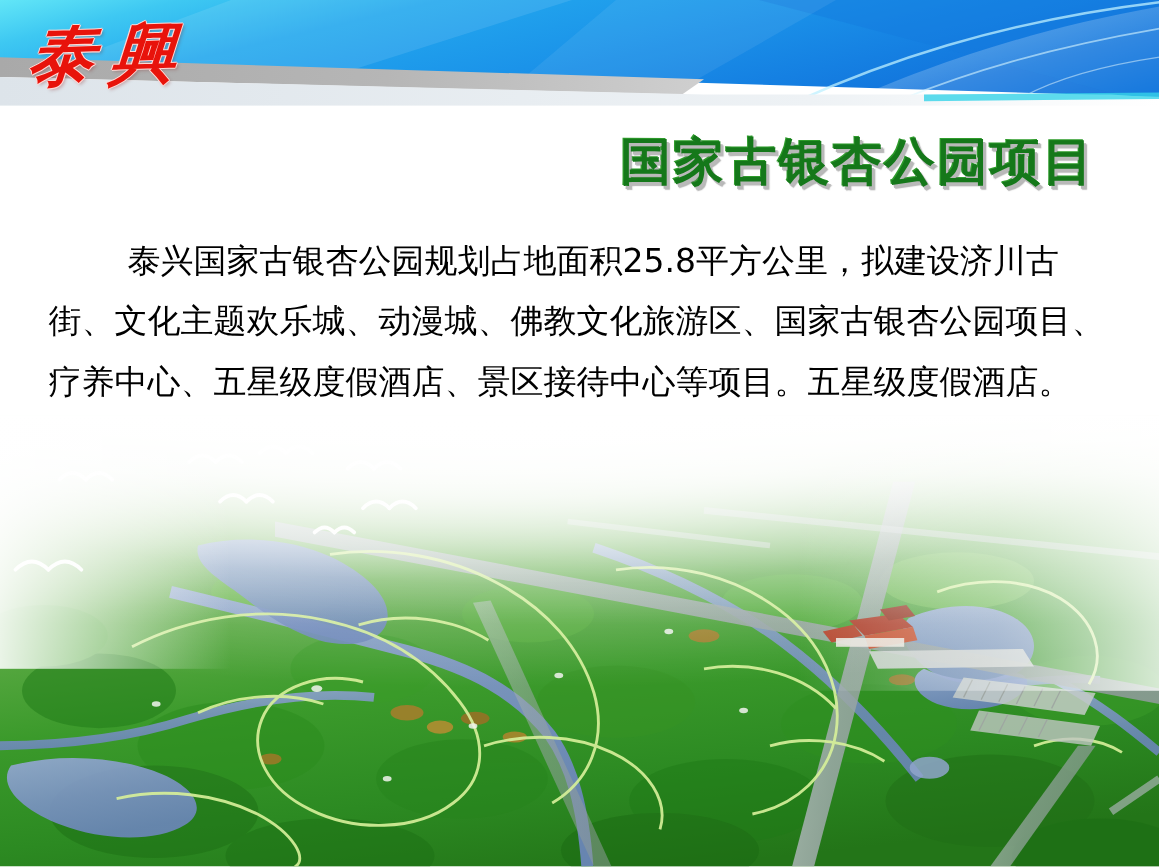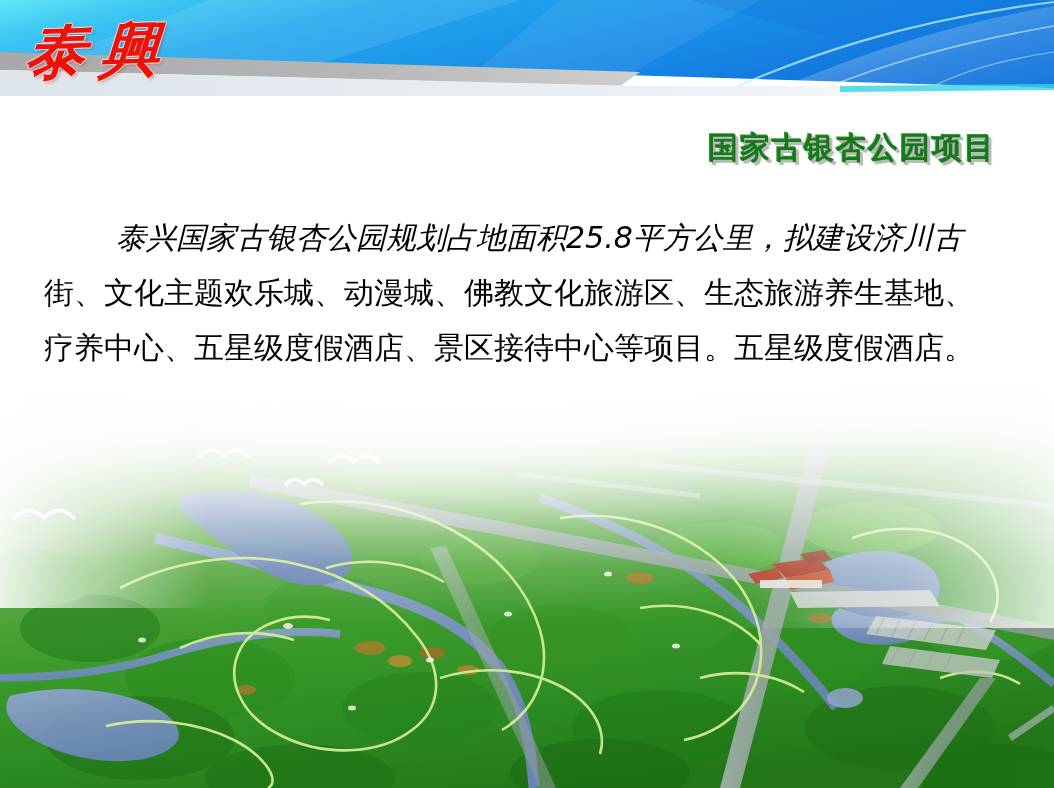--- a/index.html
+++ b/index.html
@@ -73,21 +73,21 @@
     width: 1054px;
     height: 70px;
     display: flex;
     align-items: center;
     justify-content: flex-end;
     padding-right: 58px;
     box-sizing: border-box;
   }
   .page-title {
     font-family: "DejaVu Sans", "Liberation Sans", sans-serif;
-    font-size: 30px;
+    font-size: 46px;
     font-weight: bold;
     color: #15781a;
     letter-spacing: 2px;
     line-height: 1.1;
     white-space: nowrap;
     text-shadow:
        2px 2px 0 #b9b9b9,
        3px 3px 1px rgba(120,120,120,0.55),
       -1px -1px 0 #2f9c2c;
   }
@@ -102,21 +102,20 @@
   .body-line {
     font-family: "DejaVu Sans", "Liberation Sans", sans-serif;
     font-size: 30px;
     color: #000000;
     line-height: 55px;
     letter-spacing: 0px;
     white-space: nowrap;
   }
   .body-line.indent {
     text-indent: 72px;
-    font-style: italic;
   }
 
   
   .photo-area {
     position: absolute;
     left: 0;
     top: 378px;
     width: 1054px;
     height: 410px;
     overflow: hidden;
@@ -227,21 +226,21 @@
       <span class="brand-logo-text">泰興</span>
     </div>
   </div>
 
   <div class="title-row">
     <h1 class="page-title">国家古银杏公园项目</h1>
   </div>
 
   <div class="body-block">
     <div class="body-line indent">泰兴国家古银杏公园规划占地面积25.8平方公里，拟建设济川古</div>
-    <div class="body-line">街、文化主题欢乐城、动漫城、佛教文化旅游区、生态旅游养生基地、</div>
+    <div class="body-line">街、文化主题欢乐城、动漫城、佛教文化旅游区、国家古银杏公园项目、</div>
     <div class="body-line">疗养中心、五星级度假酒店、景区接待中心等项目。五星级度假酒店。</div>
   </div>
 
   <div class="photo-area">
     <svg class="photo-svg" width="1054" height="410" viewBox="0 0 1054 410" preserveAspectRatio="none">
       <defs>
         <linearGradient id="forestGrad" x1="0.3" y1="0" x2="0.6" y2="1">
           <stop offset="0%" stop-color="#cfe3cb"></stop>
           <stop offset="16%" stop-color="#9ecb8a"></stop>
           <stop offset="34%" stop-color="#62ad49"></stop>

